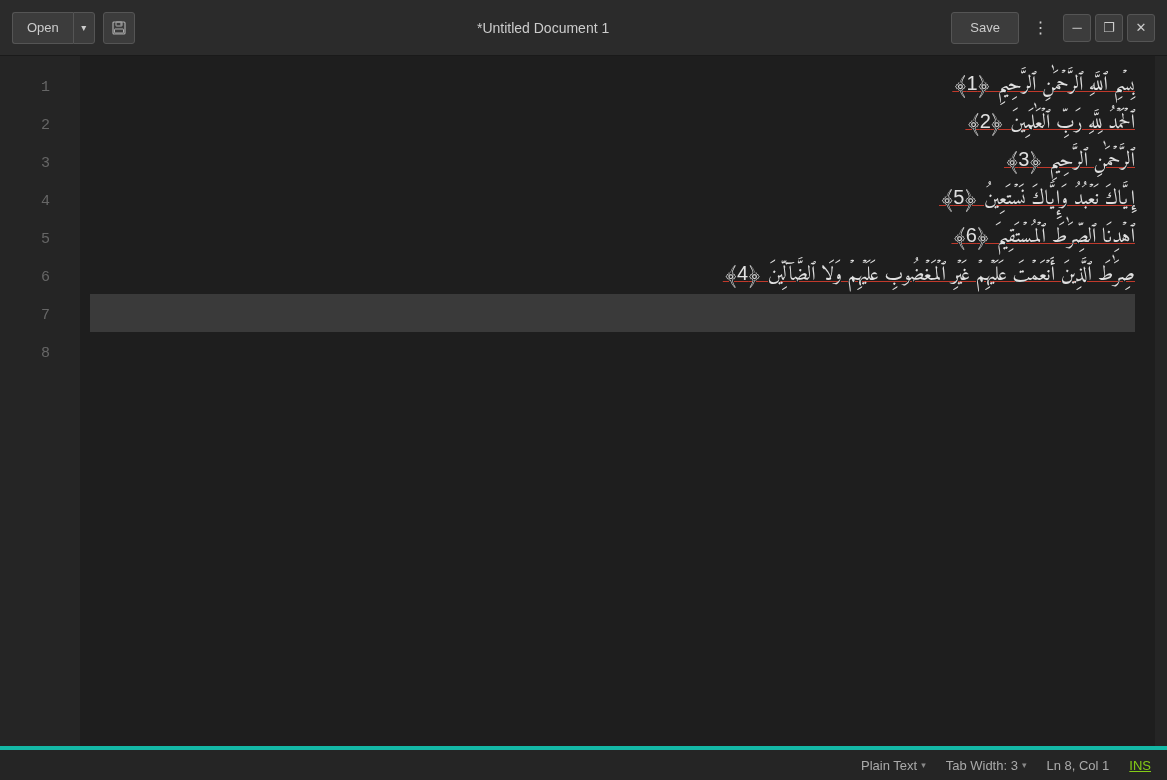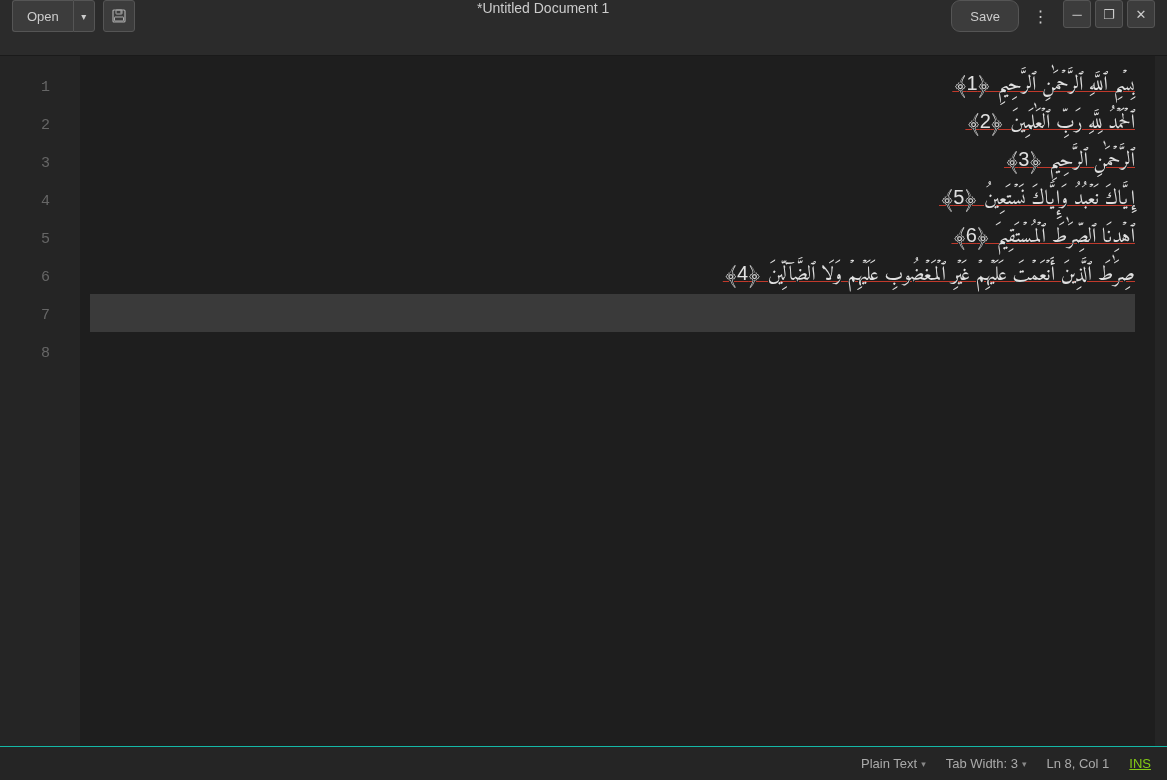--- a/index.html
+++ b/index.html
@@ -12,20 +12,21 @@
       overflow: hidden;
       display: flex;
       flex-direction: column;
     }
 
     
     #titlebar {
       height: 56px;
       background: #2b2b2b;
       display: flex;
+      align-items: center;
       padding: 0 12px;
       gap: 8px;
       flex-shrink: 0;
       border-bottom: 1px solid #1a1a1a;
     }
 
     .open-btn-group {
       display: flex;
       align-items: center;
       height: 32px;
@@ -79,21 +80,21 @@
     }
 
     .save-btn {
       background: #3c3c3c;
       border: 1px solid #555;
       color: #ccc;
       padding: 0 18px;
       height: 32px;
       font-size: 13px;
       cursor: pointer;
-      border-radius: 9px;
+      border-radius: 3px;
     }
 
     .menu-btn {
       background: transparent;
       border: none;
       color: #ccc;
       height: 32px;
       width: 28px;
       font-size: 16px;
       cursor: pointer;
@@ -181,21 +182,21 @@
 
     
     .code-line.selected {
       background: #3a3a3a;
     }
 
     
     #statusbar {
       height: 34px;
       background: #252525;
-      border-top: 1px solid #14b8a6;
+      border-top: 4px solid #14b8a6;
       display: flex;
       align-items: center;
       justify-content: flex-end;
       padding: 0 16px;
       gap: 20px;
       flex-shrink: 0;
     }
 
     .status-item {
       color: #aaa;

